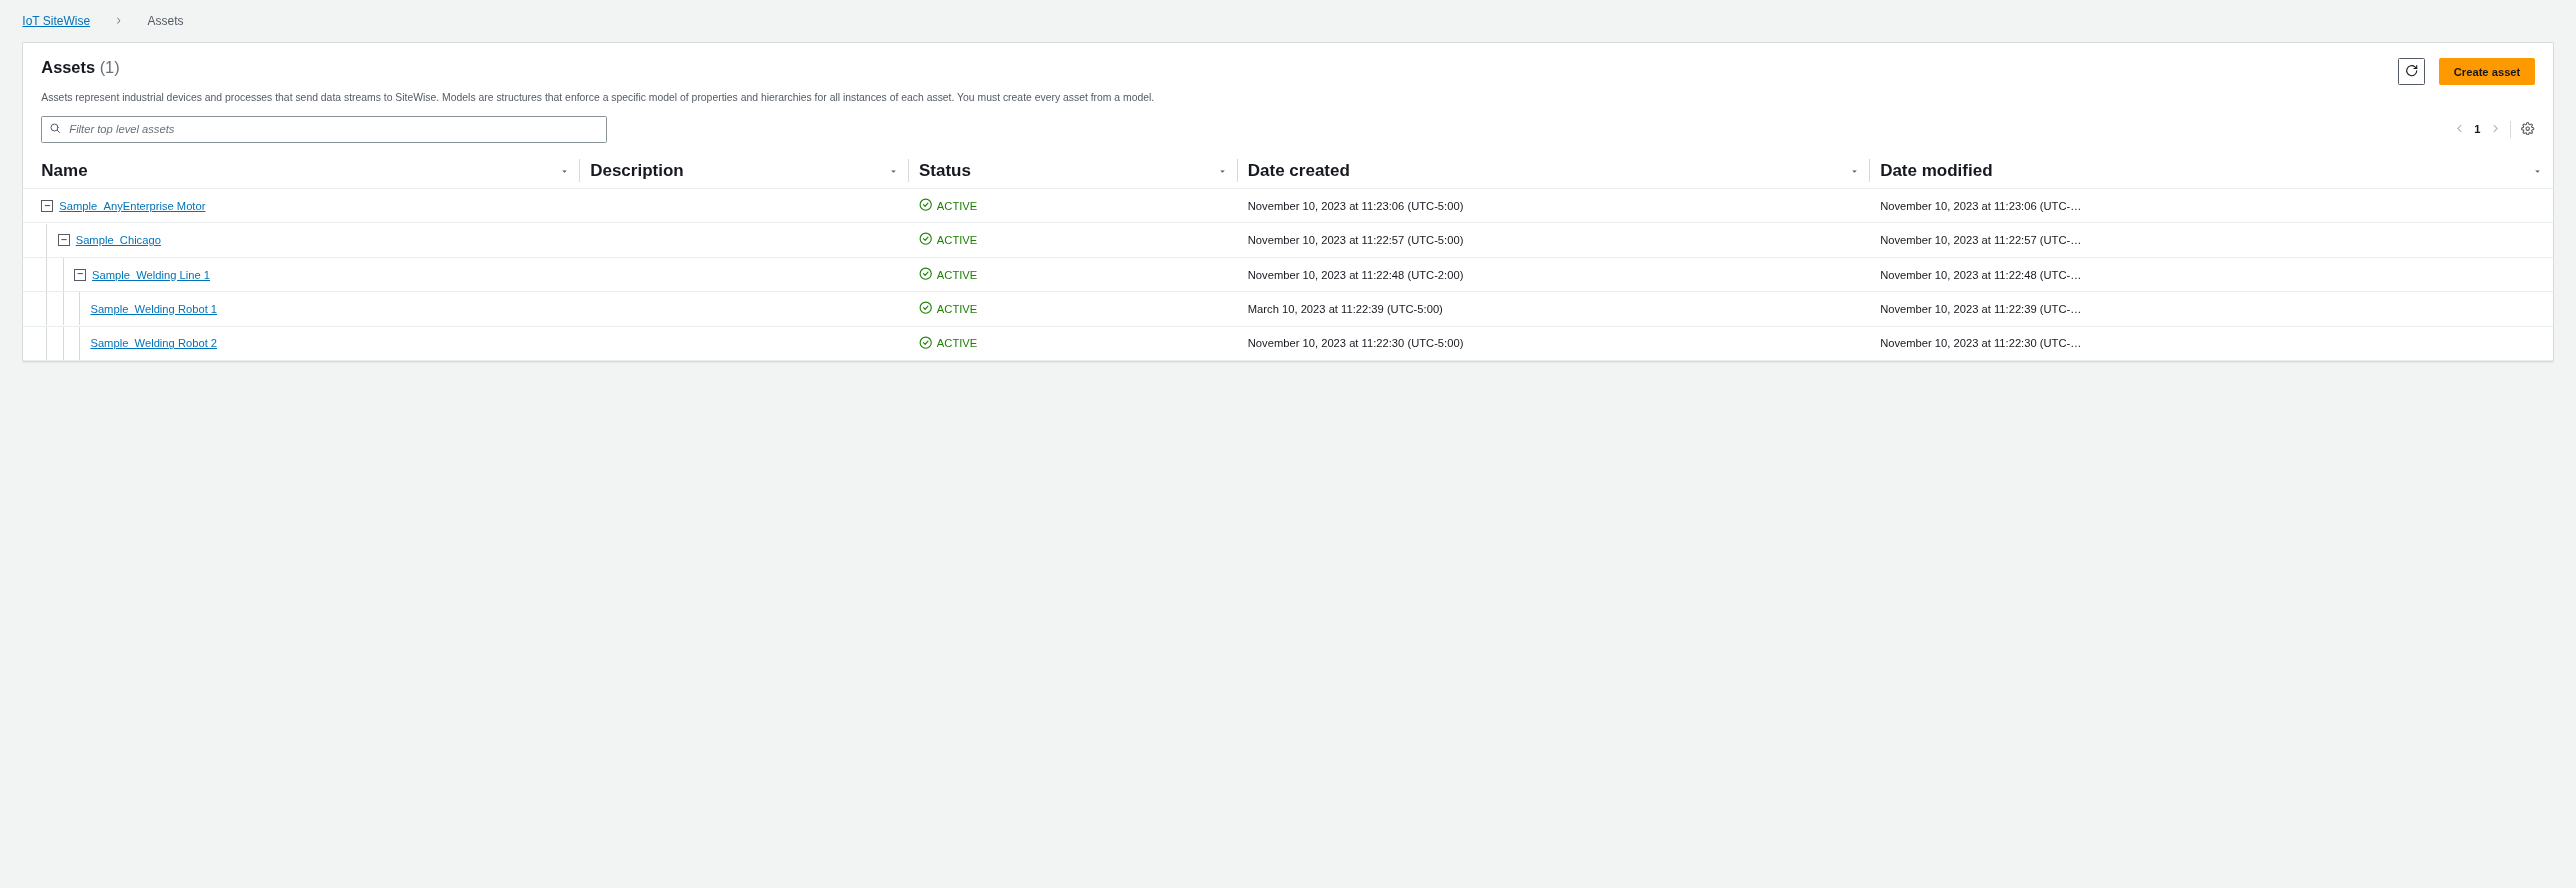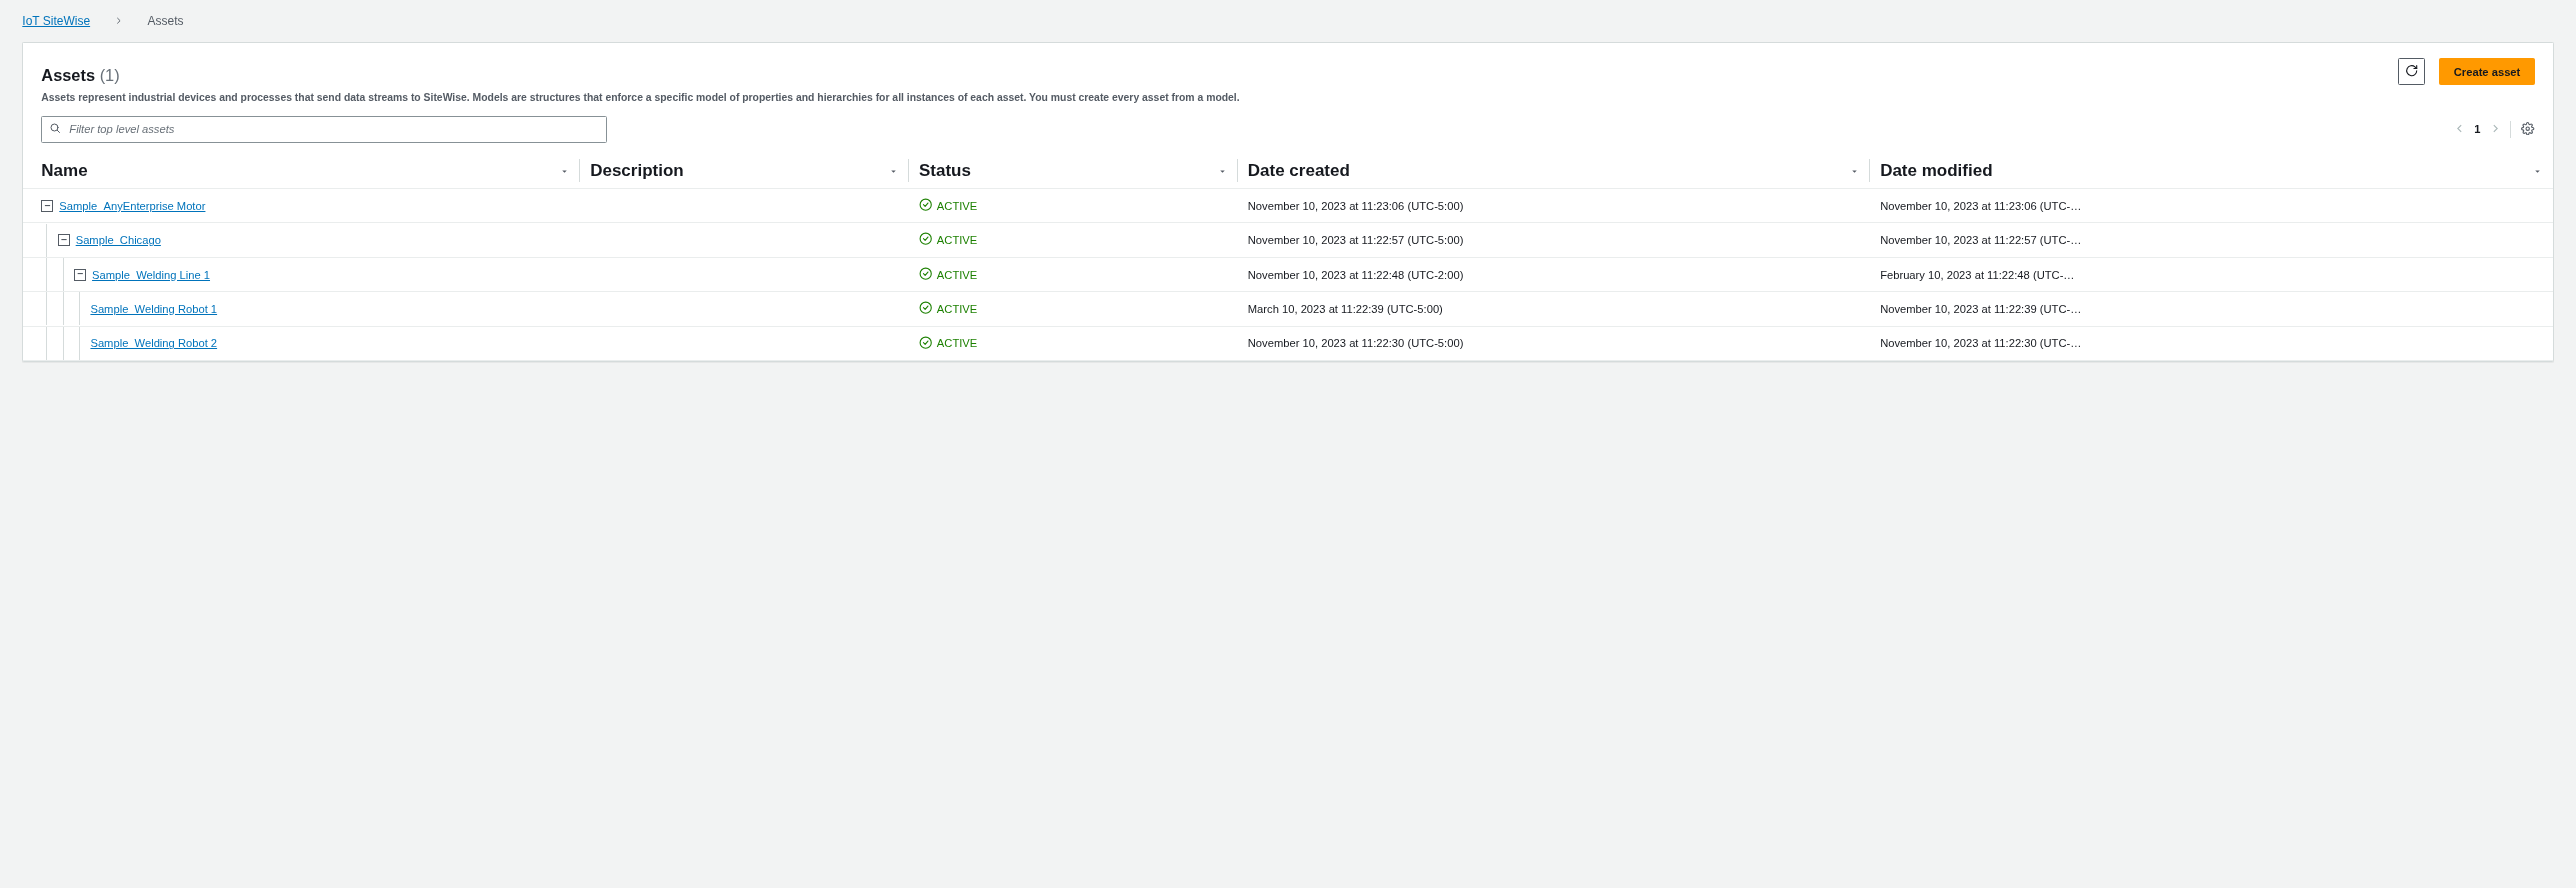--- a/index.html
+++ b/index.html
@@ -18,28 +18,27 @@
   .breadcrumb .chevron { color: #545b64; }
   .breadcrumb .current { color: #545b64; font-weight: 400; }
   .panel {
     background: #fff; border: 0.7px solid #d5dbdb; border-radius: 1.5px;
     box-shadow: 0 0.7px 0.7px rgba(0,0,0,.05);
   }
   .panel-header {
     padding: 15px 18px 10.4px 18px;
   }
   .panel-header-row {
-    display: flex; justify-content: space-between; align-items: flex-end;
+    display: flex; justify-content: space-between; align-items: flex-start;
   }
   .title { font-size: 16.4px; font-weight: 700; }
   .title .count { color: #687078; font-weight: 400; }
   .description {
     color: #545b64; font-size: 10.4px; margin-top: 4.5px; line-height: 1.5;
     max-width: 100%;
-    font-weight: bold;
   }
   .actions { display: flex; gap: 14px; align-items: center; }
   .btn {
     height: 27px; padding: 0 13.4px; border-radius: 1.5px; font-size: 11.2px;
     font-weight: 700; cursor: pointer; display: inline-flex; align-items: center;
     justify-content: center; background: #fff; border: 0.7px solid #545b64;
     color: #16191f;
   }
   .btn-icon { width: 27px; padding: 0; }
   .btn-primary {
@@ -285,21 +284,21 @@
             <td>
               <div class="status-cell status-active">
                 <span><svg width="13.4" height="13.4" viewBox="0 0 24 24" fill="none" stroke="currentColor" stroke-width="2" stroke-linecap="round" stroke-linejoin="round">
                     <circle cx="12" cy="12" r="10"></circle>
                     <path d="M8 12l3 3 5-6"></path>
                   </svg></span>
                 <span>ACTIVE</span>
               </div>
             </td>
             <td>November 10, 2023 at 11:22:48 (UTC-2:00)</td>
-            <td>February 10, 2023 at 11:22:48 (UTC-…</td>
+            <td>November 10, 2023 at 11:22:48 (UTC-…</td>
           </tr>
           <tr>
             <td>
               <div class="name-cell">
                 <span style="display: inline-block; width: 11.2px; flex-shrink: 0; border-left: 0.7px solid rgb(213, 219, 219); height: 33px; margin-top: -9px; margin-bottom: -9px; margin-left: 5.2px;"></span>
                 <span style="display: inline-block; width: 11.2px; flex-shrink: 0; border-left: 0.7px solid rgb(213, 219, 219); height: 33px; margin-top: -9px; margin-bottom: -9px; margin-left: 5.2px;"></span>
                 <span style="display: inline-block; width: 11.2px; flex-shrink: 0; border-left: 0.7px solid rgb(213, 219, 219); height: 33px; margin-top: -9px; margin-bottom: -9px; margin-left: 5.2px;"></span>
                 <span style="display: inline-block; width: 0px;"></span>
                 <a class="link" href="#">Sample_Welding Robot 1</a>
               </div>

